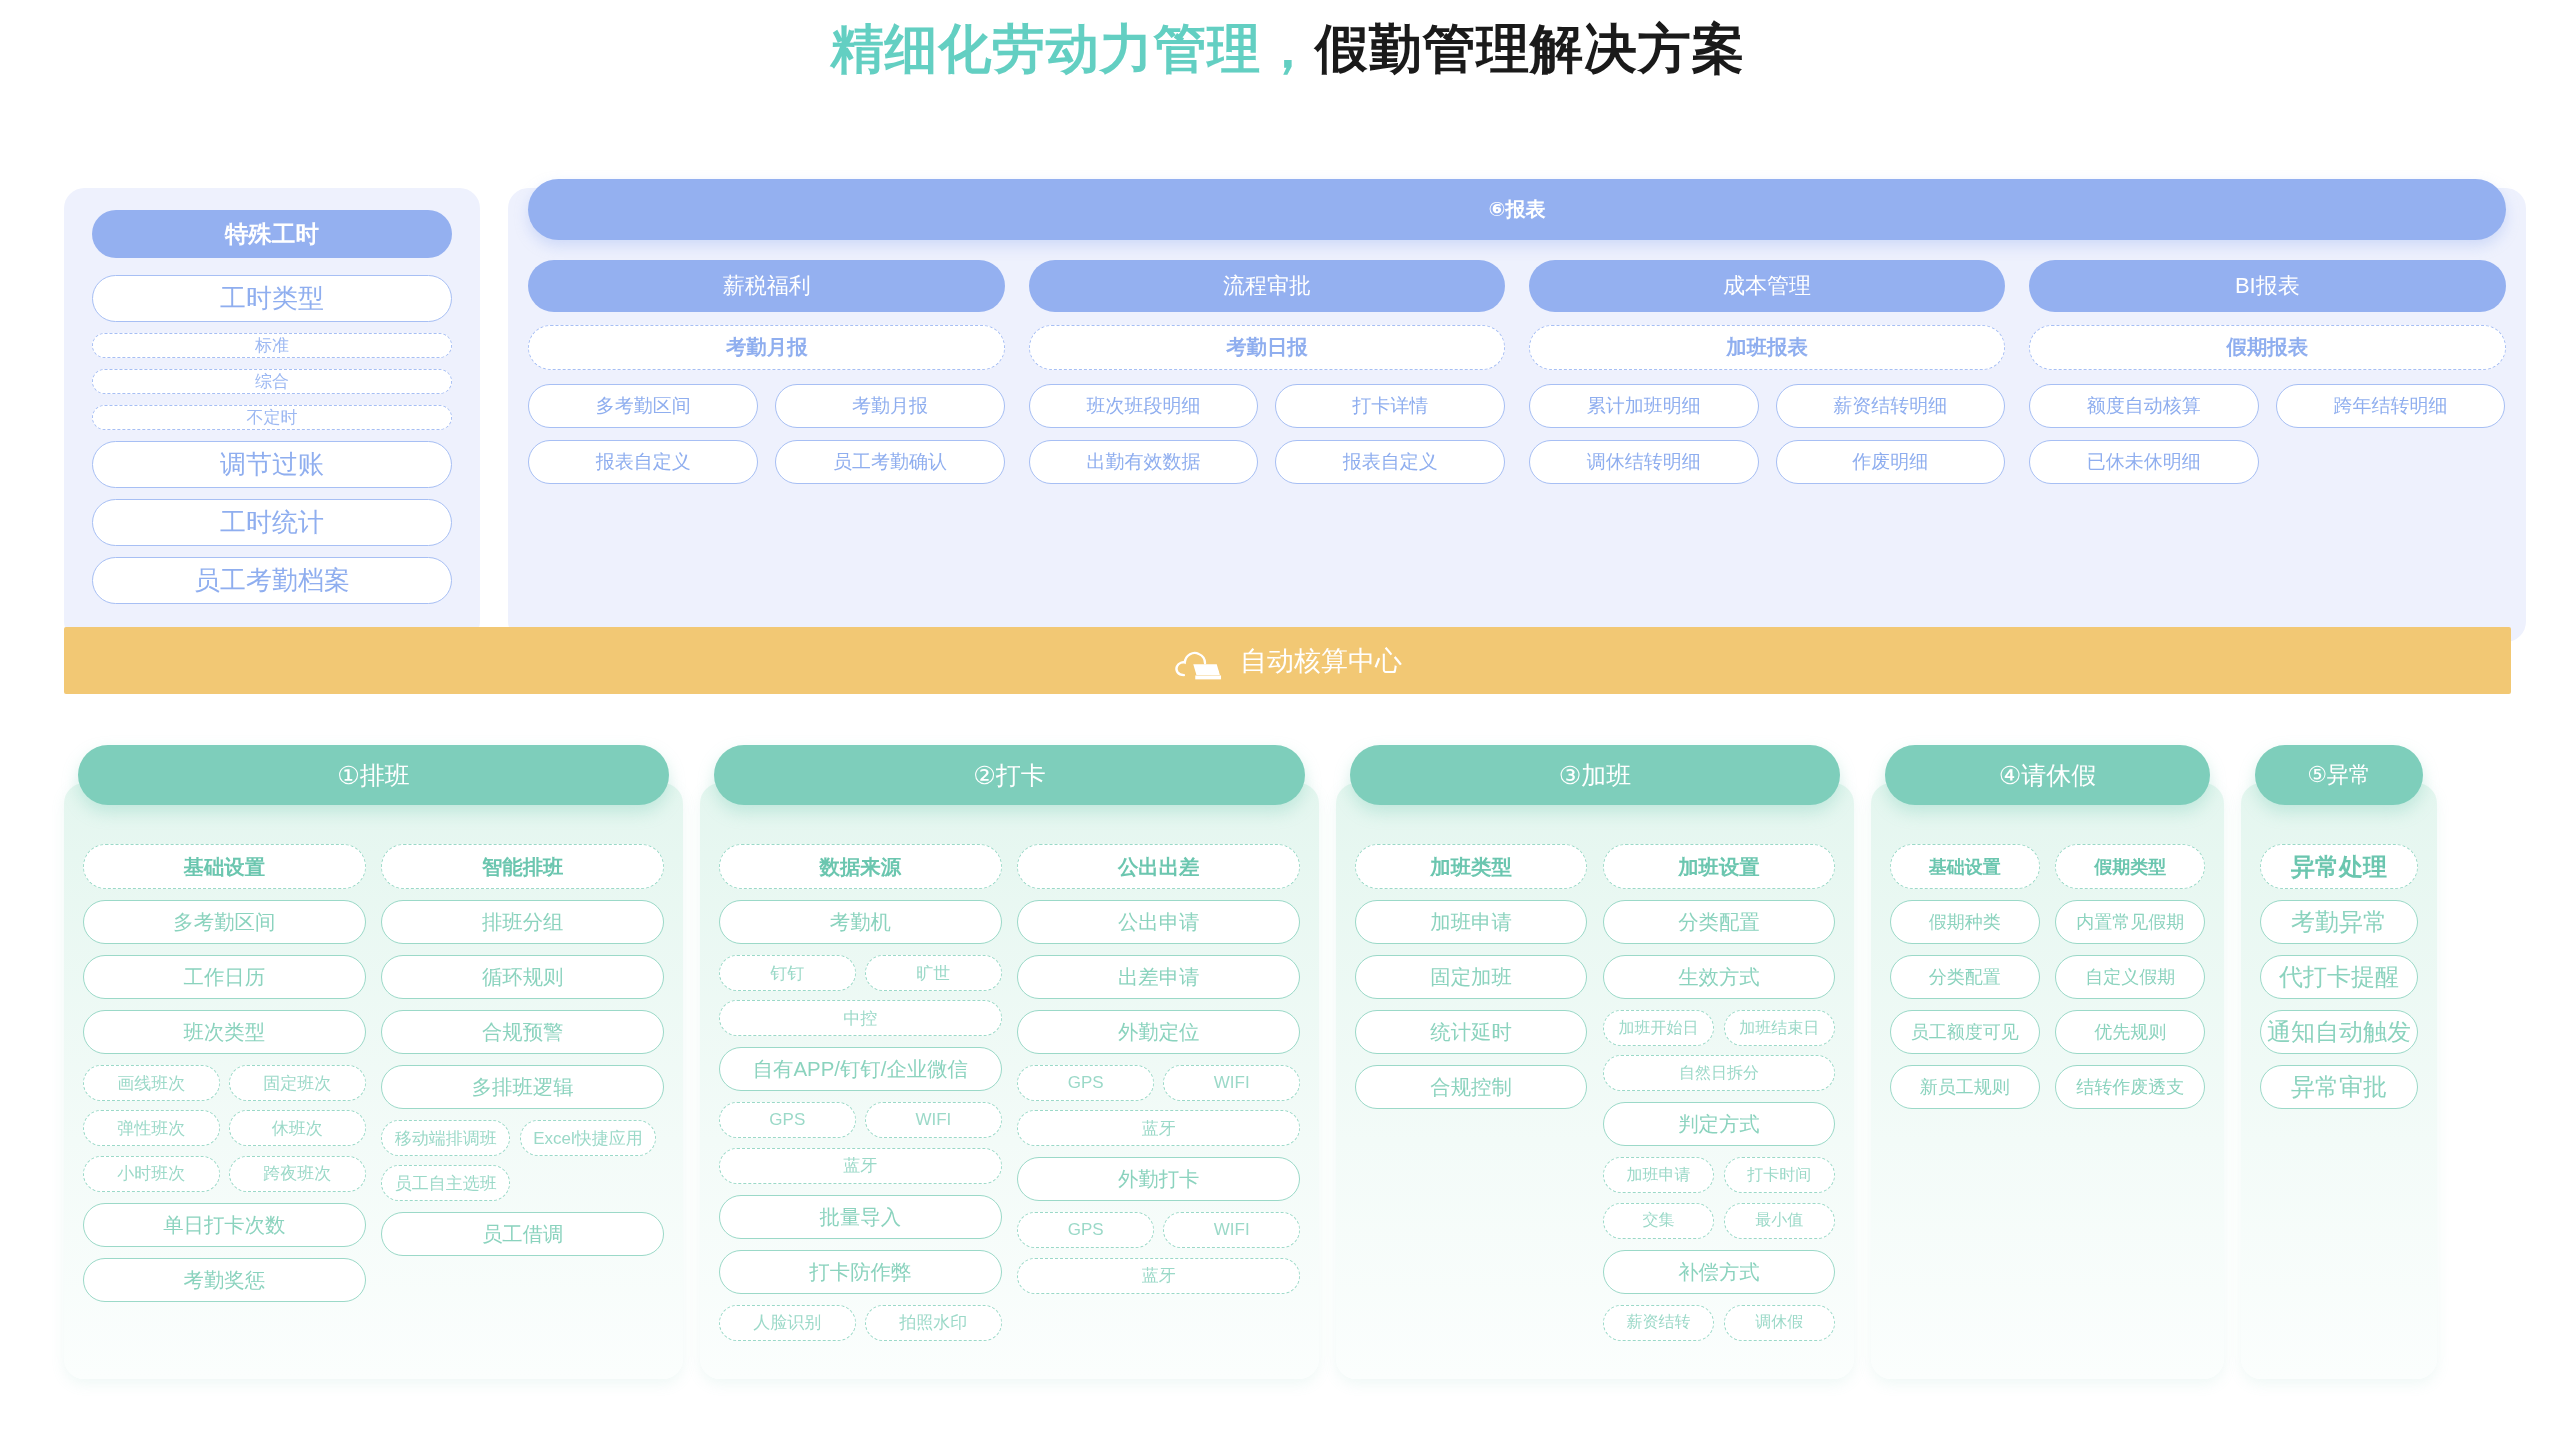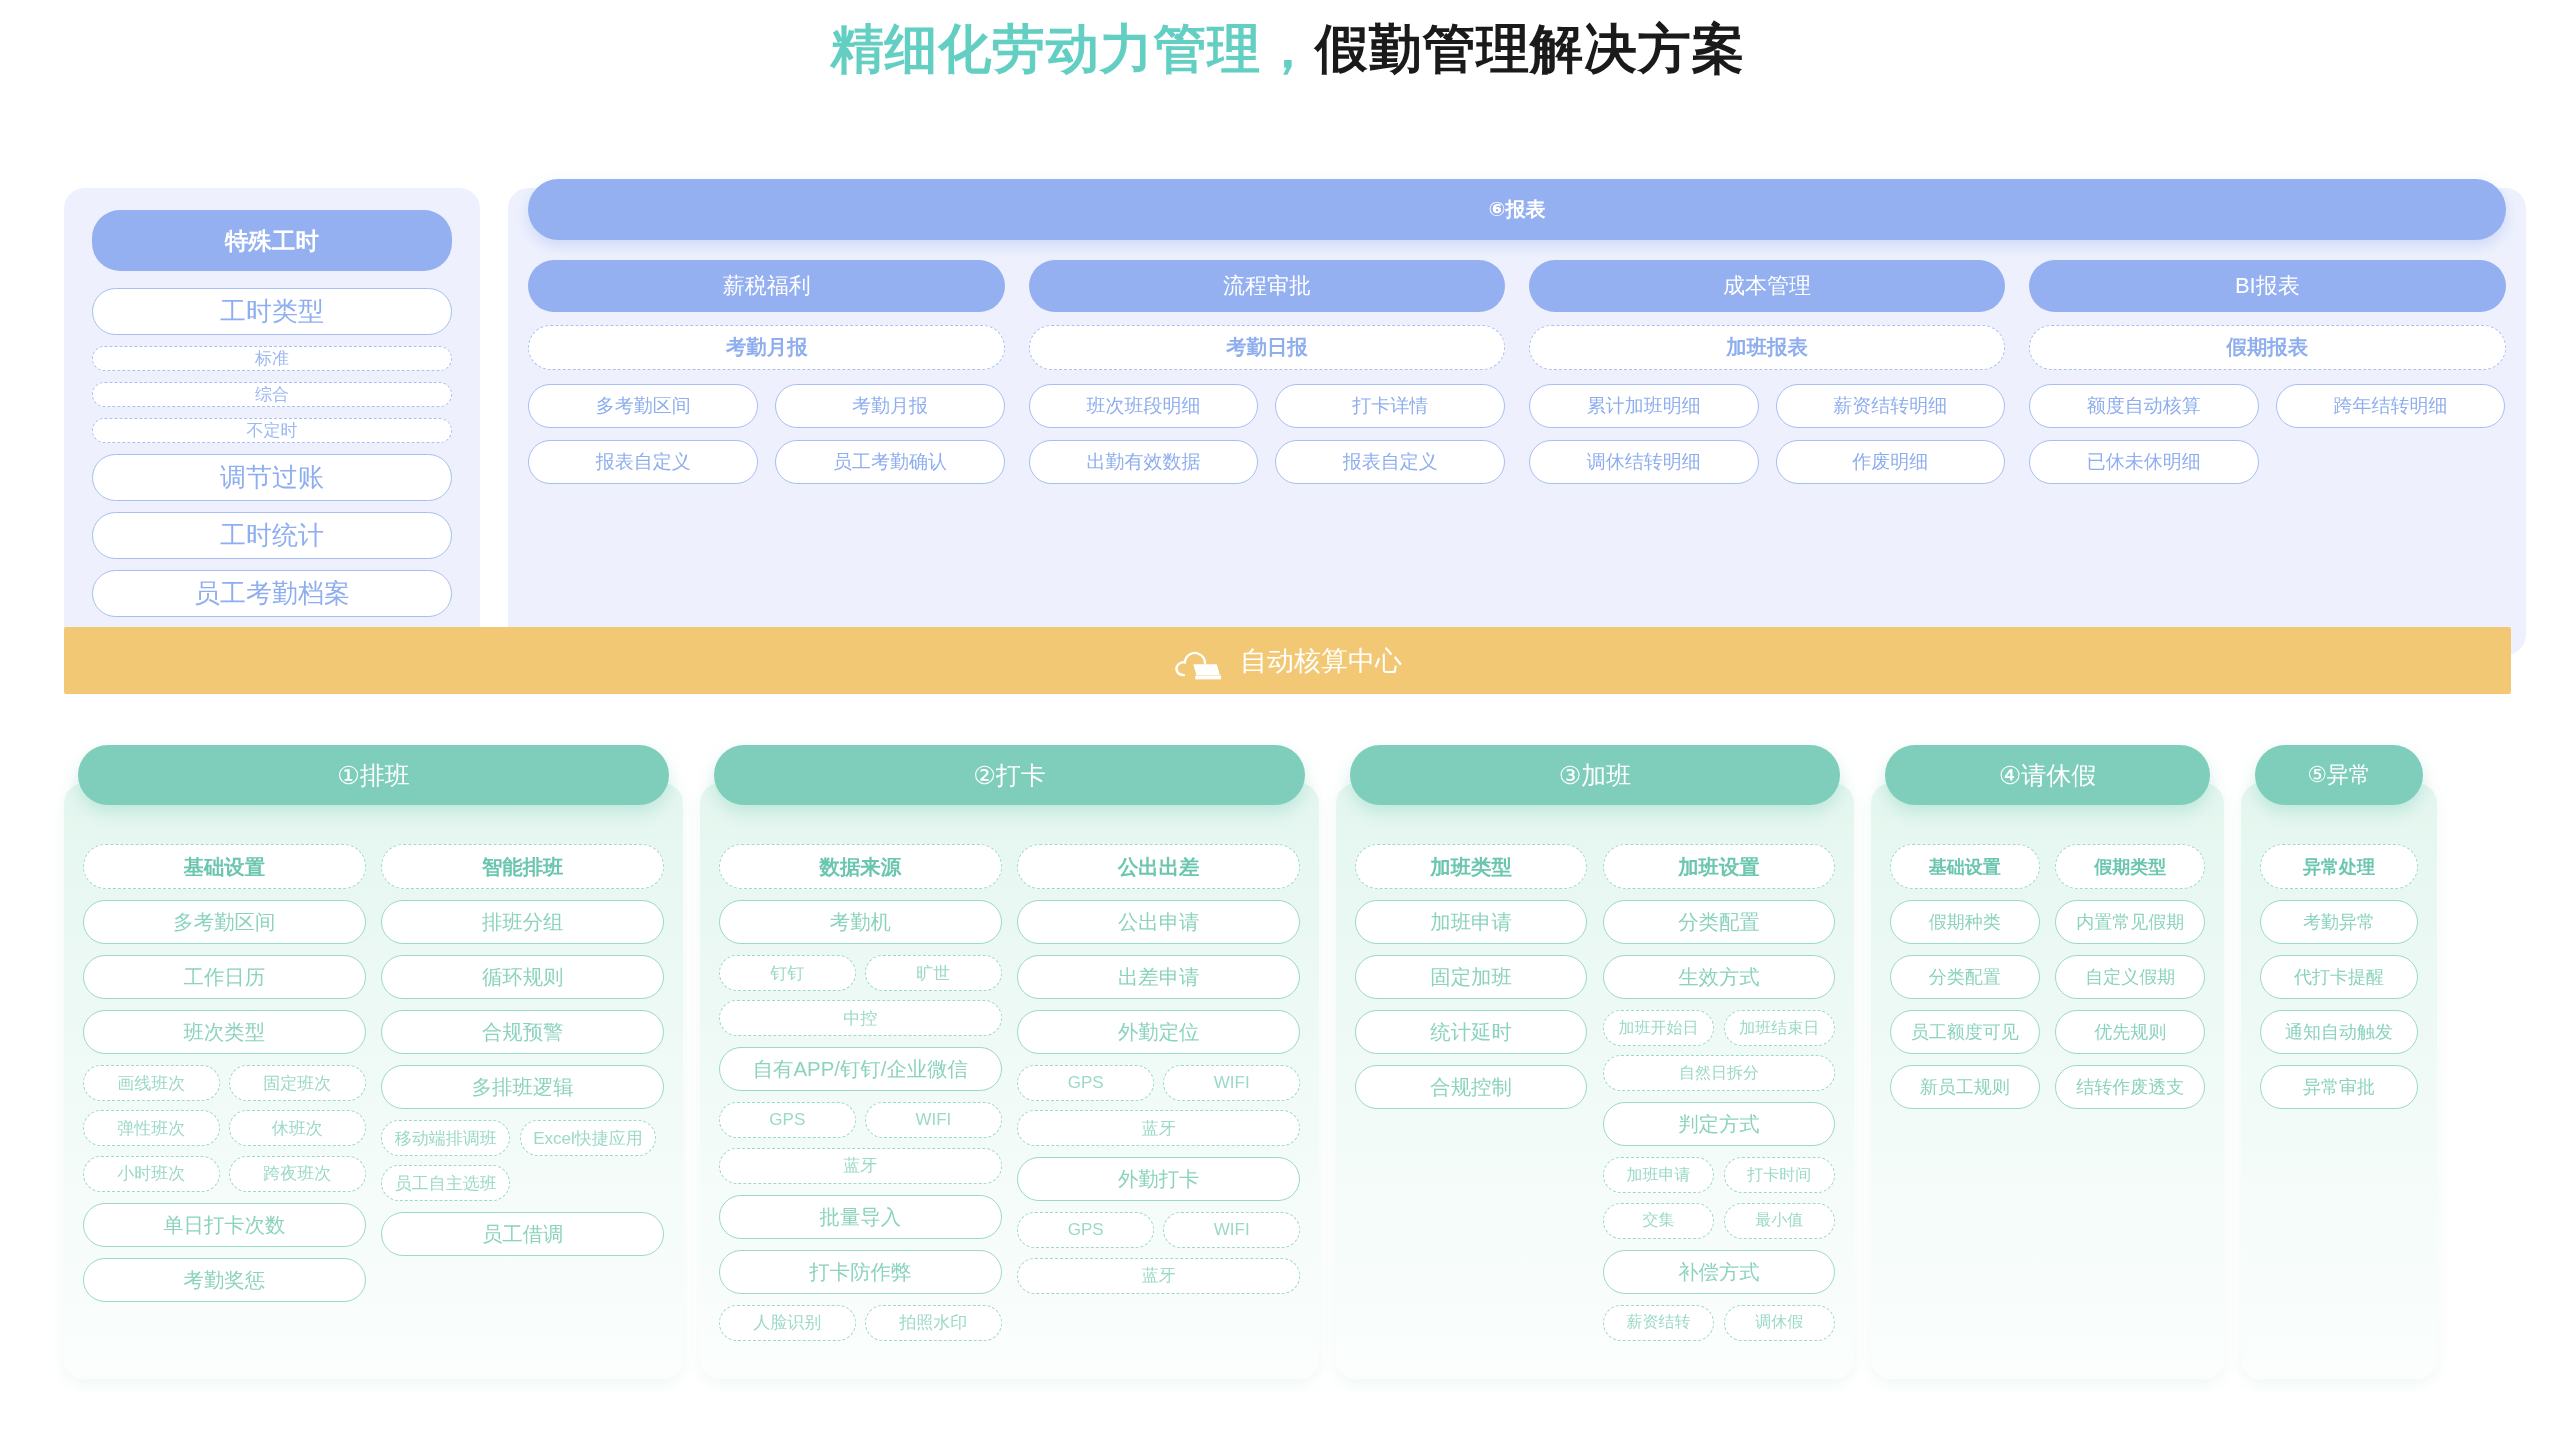--- a/index.html
+++ b/index.html
@@ -23,21 +23,21 @@
 
   
   .top-row { position: absolute; left: 64px; top: 188px; display: flex; gap: 28px; }
 
   
   .panel-special {
     width: 416px; background: #EEF1FD; border-radius: 20.4px;
     padding: 22px 28px 27px 28px;
   }
   .pill-blue-head {
-    height: 61px; border-radius: 28px; background: #94B0F0;
+    height: 48px; border-radius: 28px; background: #94B0F0;
     color: #ffffff; font-size: 23.5px; font-weight: bold;
     display: flex; align-items: center; justify-content: center;
     margin-bottom: 17px;
   }
   .pill-blue-solid {
     height: 47px; border-radius: 23.5px; background: #ffffff;
     border: 1.6px solid #A7BFF4; color: #8FAEEF;
     font-size: 26px; display: flex; align-items: center; justify-content: center;
     margin-bottom: 11px;
   }
@@ -138,21 +138,21 @@
   }
   .g-chip.half { flex: 1 1 calc(50% - 4.7px); padding: 0 4.7px; }
 
   
   .col-1 { width: 619px; }
   .col-2 { width: 619px; }
   .col-3 { width: 518px; }
   .col-4 { width: 353px; }
   .col-5 { width: 196px; }
   .col-4 .g-head, .col-4 .g-item { font-size: 18px; }
-  .col-5 .g-head, .col-5 .g-item { font-size: 18px; }
+  .col-5 .g-head, .col-5 .g-item { font-size: 24px; }
   .col-3 .g-chip { font-size: 16px; }
   .col-5 .bcol-head { font-size: 22px; }
 </style>
 </head>
 <body>
 
 <div class="page">
 
   <div class="title">
     <span class="accent">精细化劳动力管理，</span><span class="dark">假勤管理解决方案</span>

